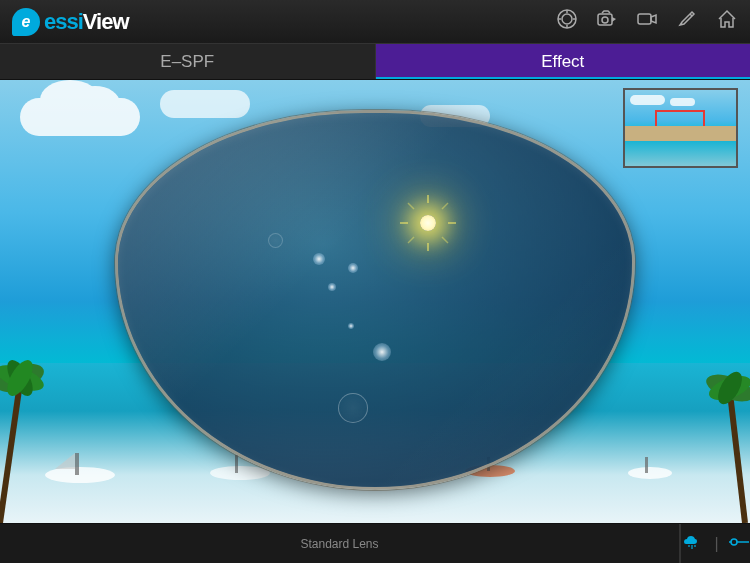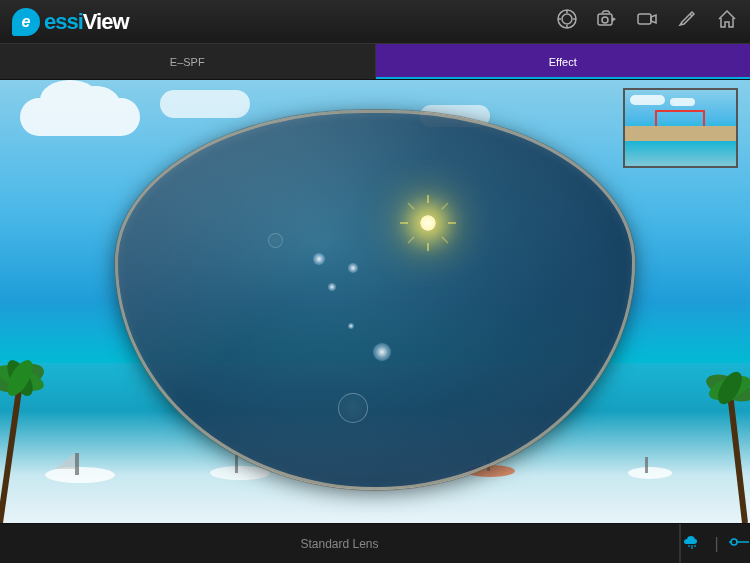--- a/index.html
+++ b/index.html
@@ -77,21 +77,21 @@
       background: #252525;
       display: flex;
       align-items: stretch;
       border-bottom: 1px solid #111;
     }
     .tab {
       flex: 1;
       display: flex;
       align-items: center;
       justify-content: center;
-      font-size: 11px;
+      font-size: 17px;
       color: #aaa;
       cursor: pointer;
       border-right: 1px solid #333;
       position: relative;
     }
     .tab:last-child { border-right: none; }
     .tab.active {
       color: white;
       background: #4c1d95;
     }

